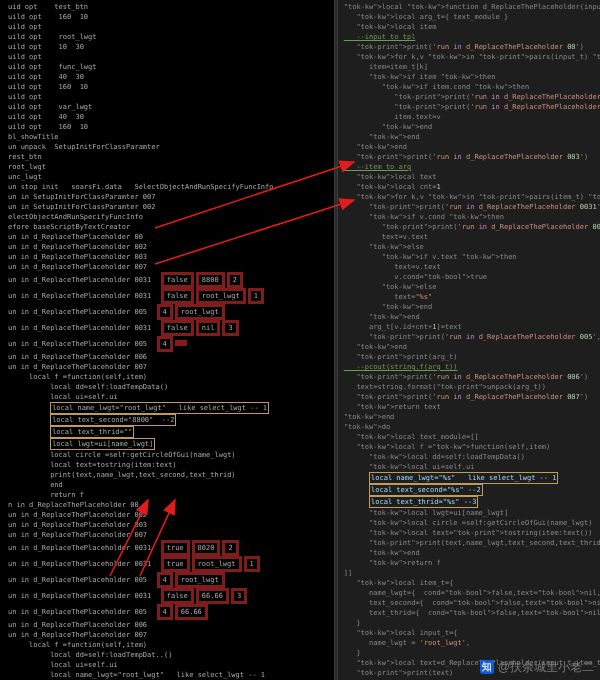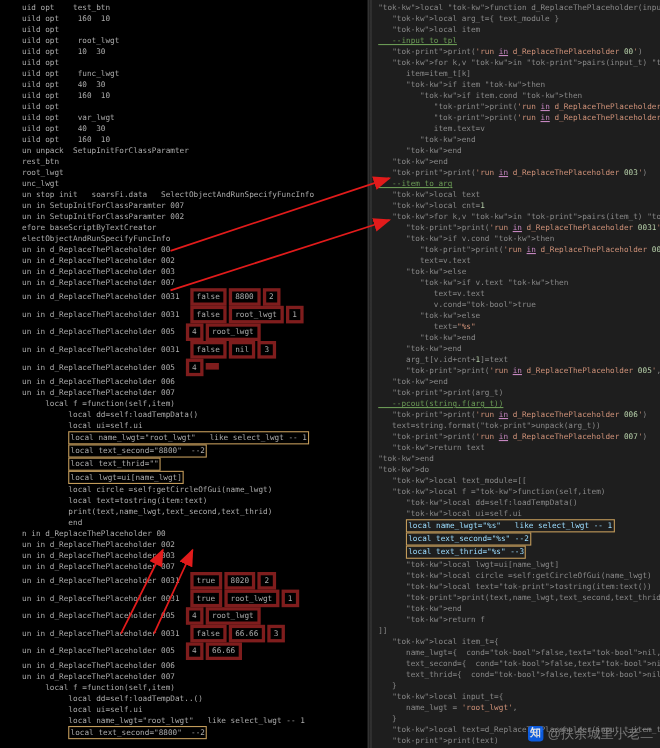--- a/index.html
+++ b/index.html
@@ -5,25 +5,25 @@
   * { margin: 0; padding: 0; box-sizing: border-box; }
   body {
     width: 600px; height: 680px;
     background: #000; color: #888;
     font-family: Consolas, Menlo, monospace;
     font-size: 7px; line-height: 10px;
     overflow: hidden; position: relative;
   }
   .split { display: flex; width: 100%; height: 100%; }
   .pane { position: relative; overflow: hidden; }
-  .left { width: 56%; background: #000; padding: 2px 20px; }
+  .left { width: 56%; background: #000; padding: 2px 8px; }
   .divider { width: 4px; background: linear-gradient(to right,#444,#222,#444); }
   .right { width: 44%; background: #1e1e1e; padding: 2px 6px; }
   .line { white-space: pre; }
-  .tok-kw { color: #c586c0; text-decoration: underline; }
+  .tok-kw { color: #c586c0; }
   .tok-num { color: #b5cea8; }
   .tok-str { color: #ce9178; }
   .tok-id { color: #9cdcfe; }
   .tok-cmt { color: #6a9955; text-decoration: underline; }
   .tok-grey { color: #aaa; }
   .box { border: 3px solid #7f1d1d; display: inline-block; padding: 0 3px; margin: 0 1px; }
   .box2 { border: 1px solid #c29b5a; display: inline-block; padding: 0 1px; }
   .arrow-layer { position: absolute; inset: 0; pointer-events: none; z-index: 50; }
   .watermark {
     position: absolute; bottom: 6px; right: 6px;
@@ -51,30 +51,31 @@
         <div class="line tok-grey">uild opt    root_lwgt</div>
         <div class="line tok-grey">uild opt    10  30</div>
         <div class="line tok-grey">uild opt</div>
         <div class="line tok-grey">uild opt    func_lwgt</div>
         <div class="line tok-grey">uild opt    40  30</div>
         <div class="line tok-grey">uild opt    160  10</div>
         <div class="line tok-grey">uild opt</div>
         <div class="line tok-grey">uild opt    var_lwgt</div>
         <div class="line tok-grey">uild opt    40  30</div>
         <div class="line tok-grey">uild opt    160  10</div>
+        <div class="line tok-grey">bl_showTitle</div>
         <div class="line tok-grey">un unpack  SetupInitForClassParamter</div>
         <div class="line tok-grey">rest_btn</div>
         <div class="line tok-grey">root_lwgt</div>
         <div class="line tok-grey">unc_lwgt</div>
         <div class="line tok-grey">un stop init   soarsFi.data   SelectObjectAndRunSpecifyFuncInfo</div>
         <div class="line tok-grey">un in SetupInitForClassParamter 007</div>
         <div class="line tok-grey">un in SetupInitForClassParamter 002</div>
         <div class="line tok-grey"></div>
+        <div class="line tok-grey">electObjectAndRunSpecifyFuncInfo</div>
         <div class="line tok-grey">efore baseScriptByTextCreator</div>
-        <div class="line tok-grey">electObjectAndRunSpecifyFuncInfo</div>
         <div class="line tok-grey">un in d_ReplaceThePlaceholder 00</div>
         <div class="line tok-grey">un in d_ReplaceThePlaceholder 002</div>
         <div class="line tok-grey">un in d_ReplaceThePlaceholder 003</div>
         <div class="line tok-grey">un in d_ReplaceThePlaceholder 007</div>
         <div class="line tok-grey">un in d_ReplaceThePlaceholder 0031  <span class="box">false</span><span class="box">8800</span><span class="box">2</span></div>
         <div class="line tok-grey">un in d_ReplaceThePlaceholder 0031  <span class="box">false</span><span class="box">root_lwgt</span><span class="box">1</span></div>
         <div class="line tok-grey">un in d_ReplaceThePlaceholder 005  <span class="box">4</span><span class="box">root_lwgt</span></div>
         <div class="line tok-grey">un in d_ReplaceThePlaceholder 0031  <span class="box">false</span><span class="box">nil</span><span class="box">3</span></div>
         <div class="line tok-grey">un in d_ReplaceThePlaceholder 005  <span class="box">4</span><span class="box"></span></div>
         <div class="line tok-grey"></div>
@@ -87,20 +88,21 @@
         <div class="line">          <span class="box2 tok-grey">local text_second="8800"  --2</span></div>
         <div class="line">          <span class="box2 tok-grey">local text_thrid=""</span></div>
         <div class="line">          <span class="box2 tok-grey">local lwgt=ui[name_lwgt]</span></div>
         <div class="line tok-grey">          local circle =self:getCircleOfGui(name_lwgt)</div>
         <div class="line tok-grey"></div>
         <div class="line tok-grey">          local text=tostring(item:text)</div>
         <div class="line tok-grey"></div>
         <div class="line tok-grey">          print(text,name_lwgt,text_second,text_thrid)</div>
         <div class="line tok-grey"></div>
         <div class="line tok-grey">          end</div>
+        <div class="line tok-grey">          return f</div>
         <div class="line tok-grey"></div>
         <div class="line tok-grey">n in d_ReplaceThePlaceholder 00</div>
         <div class="line tok-grey">un in d_ReplaceThePlaceholder 002</div>
         <div class="line tok-grey">un in d_ReplaceThePlaceholder 003</div>
         <div class="line tok-grey">un in d_ReplaceThePlaceholder 007</div>
         <div class="line tok-grey">un in d_ReplaceThePlaceholder 0031  <span class="box">true</span><span class="box">8020</span><span class="box">2</span></div>
         <div class="line tok-grey">un in d_ReplaceThePlaceholder 0031  <span class="box">true</span><span class="box">root_lwgt</span><span class="box">1</span></div>
         <div class="line tok-grey">un in d_ReplaceThePlaceholder 005  <span class="box">4</span><span class="box">root_lwgt</span></div>
         <div class="line tok-grey">un in d_ReplaceThePlaceholder 0031  <span class="box">false</span><span class="box">66.66</span><span class="box">3</span></div>
         <div class="line tok-grey">un in d_ReplaceThePlaceholder 005  <span class="box">4</span><span class="box">66.66</span></div>

